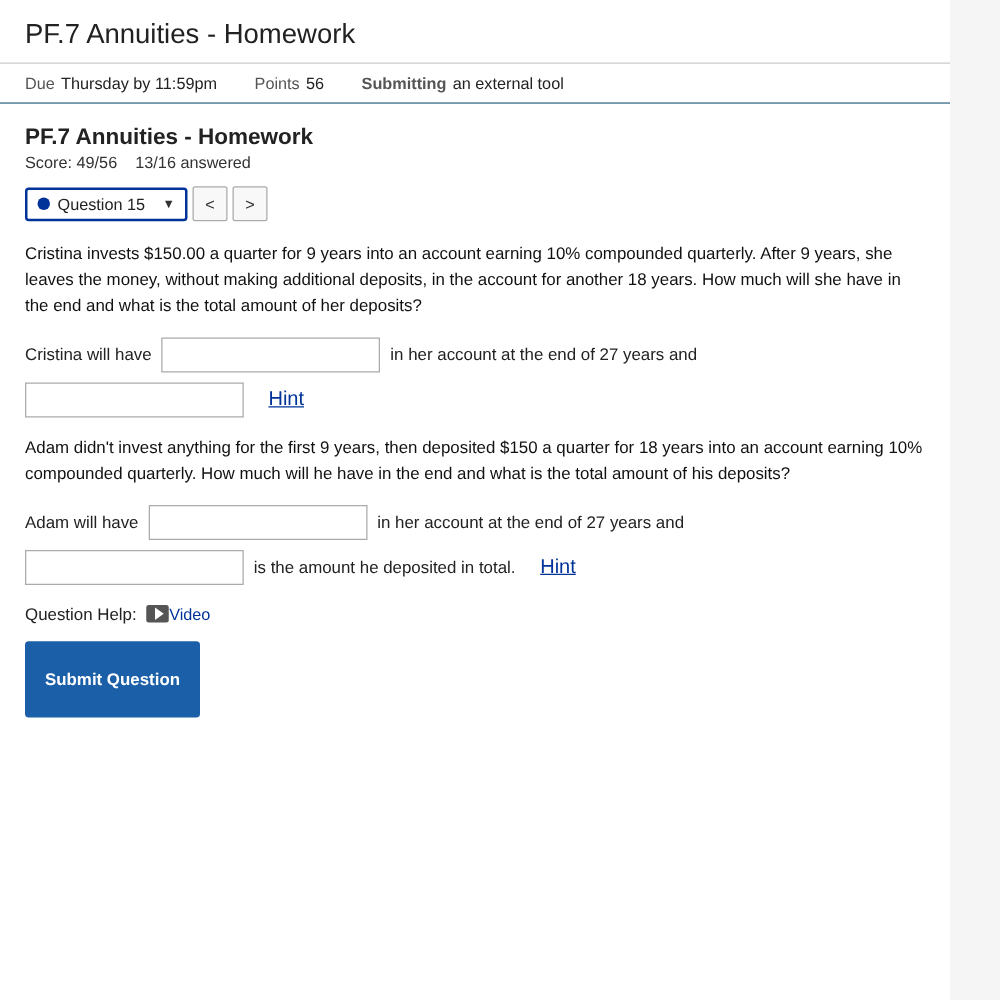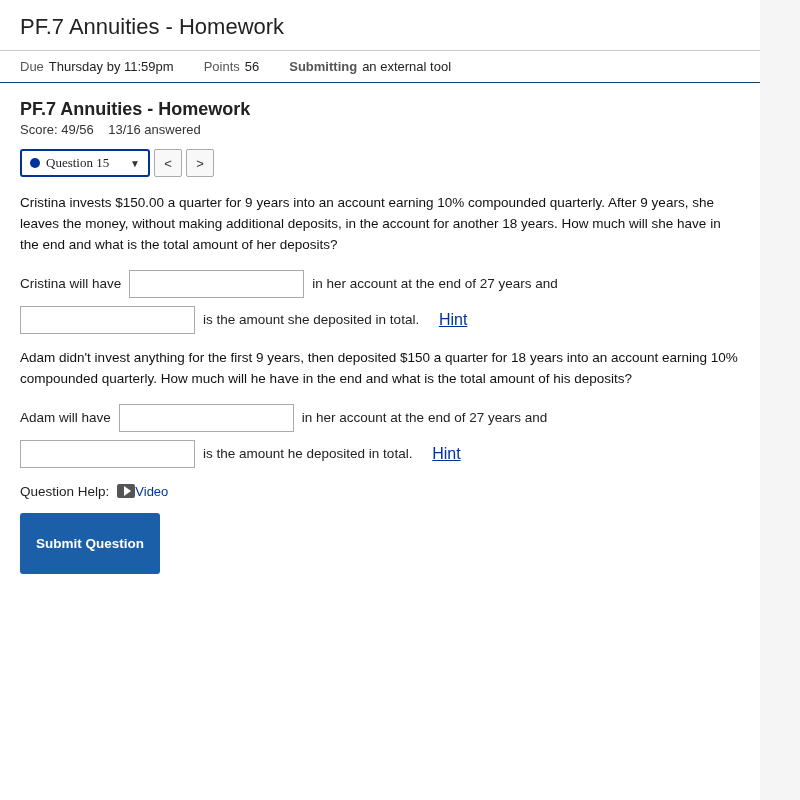--- a/index.html
+++ b/index.html
@@ -94,21 +94,20 @@
     .question-dropdown {
       display: flex;
       align-items: center;
       border: 2px solid #003399;
       border-radius: 3px;
       padding: 4px 8px;
       background: #fff;
       cursor: pointer;
       gap: 6px;
       min-width: 130px;
-      font-family: Liberation Serif, serif;
     }
 
     .question-dot {
       width: 10px;
       height: 10px;
       background: #003399;
       border-radius: 50%;
       flex-shrink: 0;
     }
 
@@ -278,21 +277,20 @@
     
     <div class="answer-row">
       <span>Cristina will have</span>
       <input class="answer-input" type="text" style="">
       <span>in her account at the end of 27 years and</span>
     </div>
 
     
     <div class="answer-row" style="margin-bottom: 14px;">
       <input class="answer-input" type="text" style="">
-      <span>is the amount she deposited in total.</span>
       &nbsp;
       <a class="hint-link">Hint</a>
     </div>
 
     
     <div class="question-body">
       <p>Adam didn't invest anything for the first 9 years, then deposited $150 a quarter for 18 years into an account earning 10% compounded quarterly. How much will he have in the end and what is the total amount of his deposits?</p>
     </div>
 
     

